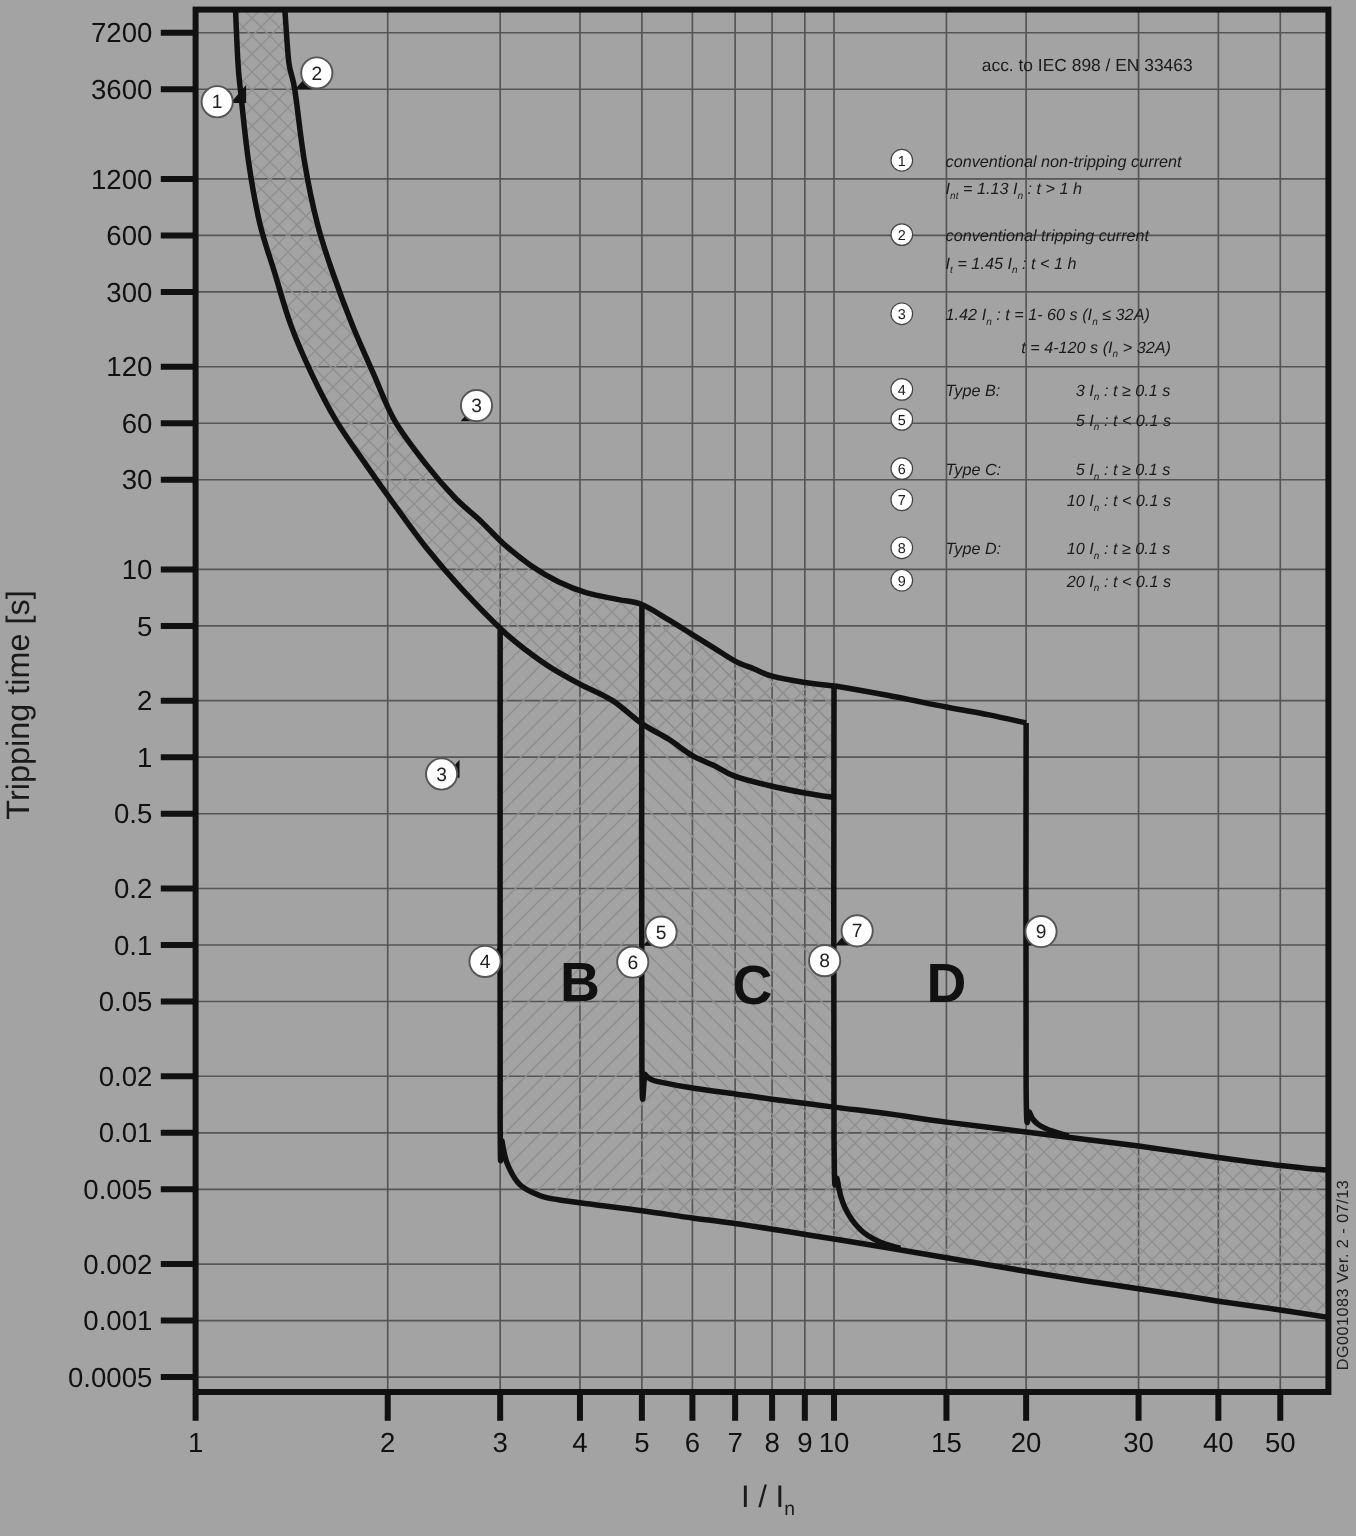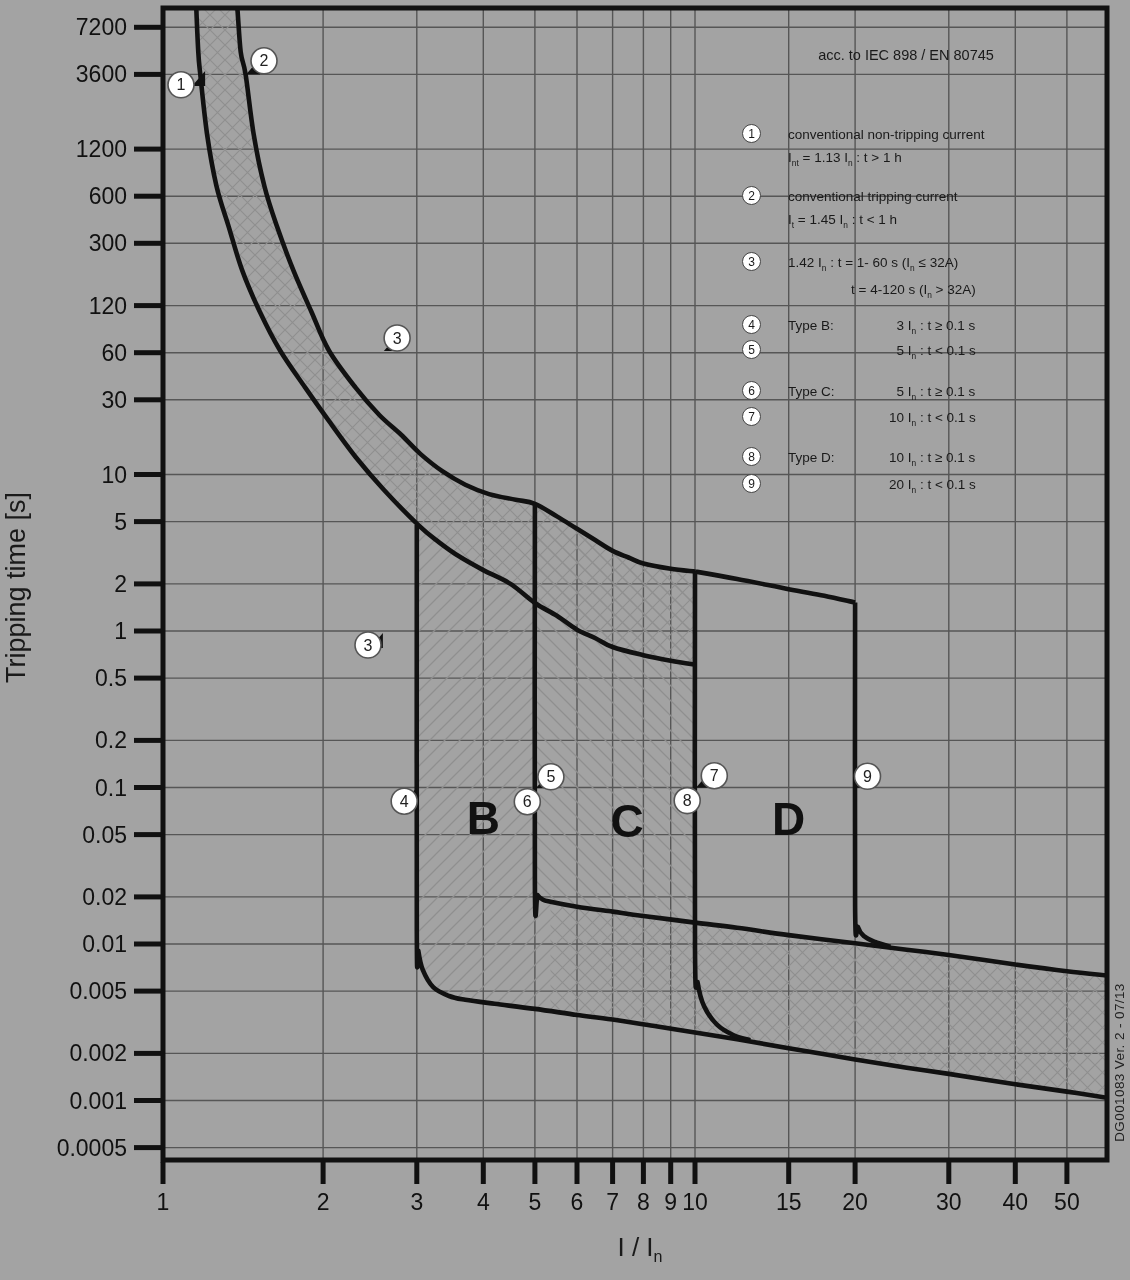--- a/index.html
+++ b/index.html
@@ -7,21 +7,21 @@
         font-family:"Liberation Sans",sans-serif;color:#111;overflow:hidden;}
   .page svg{position:absolute;left:0;top:0;}
   sub{font-size:.62em;}
   
   .legend{position:absolute;left:720px;top:40px;width:372px;height:480px;}
   .ltitle{font-size:20px;text-align:center;color:#1a1a1a;}
   .lsub{font-size:14.5px;text-align:center;margin-top:7px;color:#1a1a1a;}
   .lrow{position:absolute;left:0;font-size:13.5px;white-space:nowrap;color:#1a1a1a;}
   .badge{position:absolute;left:22px;top:-3px;width:19px;height:19px;border:1.4px solid #444;
          border-radius:50%;text-align:center;line-height:19px;font-size:12px;background:#fff;box-sizing:border-box;}
-  .lparts{margin-left:68px;display:inline-block;}
+  .lparts{margin-left:68px;display:inline-block;font-style:italic;}
   .pcol{display:inline-block;}
   
   .ytitle{position:absolute;left:-94px;top:572px;width:220px;text-align:center;
           font-size:27px;transform:rotate(-90deg);color:#1a1a1a;}
   .xtitle{position:absolute;left:565px;top:1232px;width:150px;text-align:center;
           font-size:26px;color:#1a1a1a;}
   .docnum{position:absolute;left:1014px;top:1055px;width:210px;text-align:center;
           font-size:13.5px;letter-spacing:.4px;color:#222;transform:rotate(-90deg);}
 </style>
 </head>
@@ -214,21 +214,21 @@
         <text x="627.0" y="836.5" text-anchor="middle" font-size="46" font-weight="700" fill="#111">C</text>
         <text x="788.7" y="834.9" text-anchor="middle" font-size="46" font-weight="700" fill="#111">D</text>
       </g>
   </svg>
 
   <div class="ytitle">Tripping time [s]</div>
 
   <div class="xtitle"><span>I / I</span><sub>n</sub></div>
 
   <div class="legend">
-    <div class="lsub">acc. to IEC 898 / EN 80745</div>
+    <div class="lsub">acc. to IEC 898 / EN 33463</div>
     <div id="legend-rows">
         <div class="lrow" style="top: 87px; right: 0px; left: 0px;"><span class="badge">1</span><span class="lparts"><span>conventional non-tripping current</span></span></div>
         <div class="lrow" style="top: 110px; right: 0px; left: 0px;"><span class="lparts"><span>I</span><sub>nt</sub><span>  = 1.13 I</span><sub>n</sub><span> :  t &gt; 1 h</span></span></div>
         <div class="lrow" style="top: 149px; right: 0px; left: 0px;"><span class="badge">2</span><span class="lparts"><span>conventional tripping current</span></span></div>
         <div class="lrow" style="top: 172px; right: 16px; left: 0px;"><span class="lparts"><span>I</span><sub>t</sub><span>  = 1.45 I</span><sub>n</sub><span> :  t &lt; 1 h</span></span></div>
         <div class="lrow" style="top: 215px; right: 0px; left: 0px;"><span class="badge">3</span><span class="lparts"><span>1.42 I</span><sub>n</sub><span> :   t = 1- 60 s     (I</span><sub>n</sub><span> ≤ 32A)</span></span></div>
         <div class="lrow" style="top: 242px; right: 0px; left: 0px;"><span class="lparts" style="padding-left: 63px;"><span>t = 4-120 s    (I</span><sub>n</sub><span> &gt; 32A)</span></span></div>
         <div class="lrow" style="top: 278px; right: 0px; left: 0px;"><span class="badge">4</span><span class="lparts"><span class="pcol" style="width: 90px;">Type B:</span><span class="pcol" style="width: 26px; text-align: right;">3</span><span> I</span><sub>n</sub><span>  : t ≥ 0.1 s</span></span></div>
         <div class="lrow" style="top: 303px; right: 0px; left: 0px;"><span class="badge">5</span><span class="lparts"><span class="pcol" style="width: 90px;"></span><span class="pcol" style="width: 26px; text-align: right;">5</span><span> I</span><sub>n</sub><span>  : t &lt; 0.1 s</span></span></div>
         <div class="lrow" style="top: 344px; right: 0px; left: 0px;"><span class="badge">6</span><span class="lparts"><span class="pcol" style="width: 90px;">Type C:</span><span class="pcol" style="width: 26px; text-align: right;">5</span><span> I</span><sub>n</sub><span>  : t ≥ 0.1 s</span></span></div>

